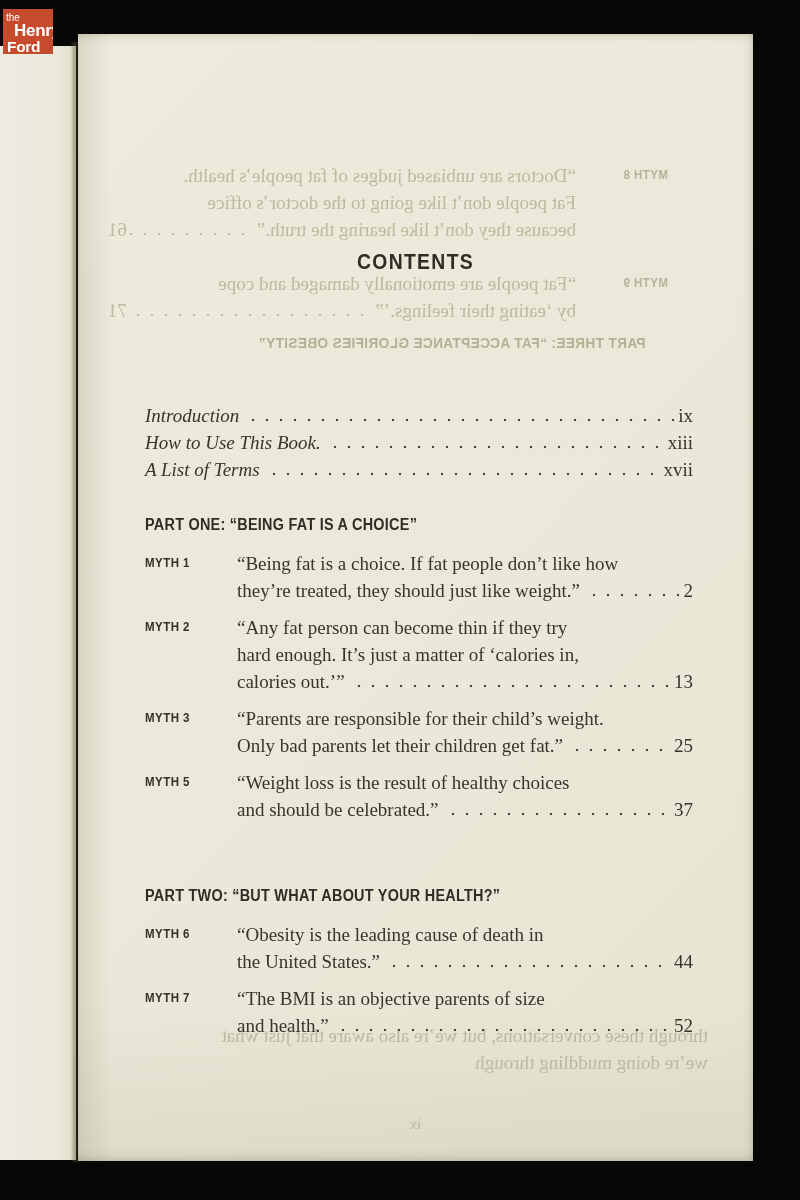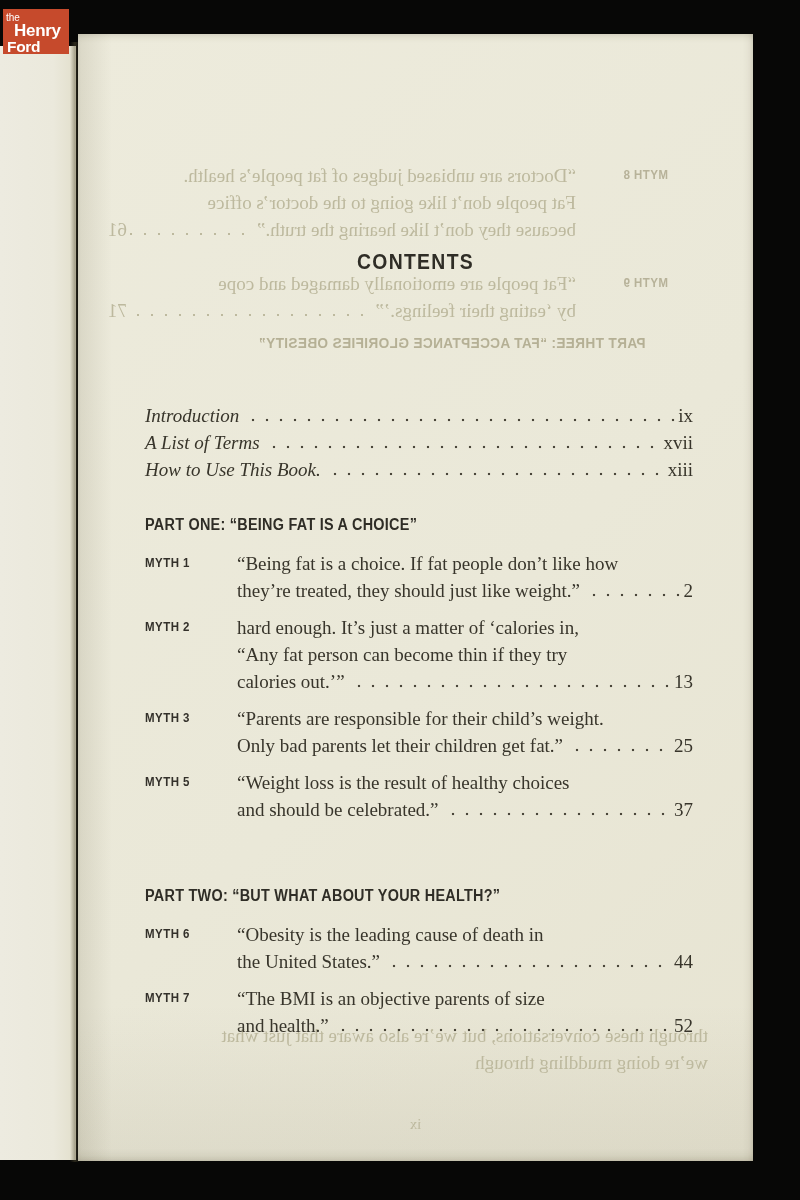--- a/index.html
+++ b/index.html
@@ -55,21 +55,21 @@
   .myth-lines{flex:1 1 auto;font-size:19px;line-height:27px;}
   .line{min-height:27px;}
   .line.last{display:flex;}
   .lt{flex:0 0 auto;}
   .leader{flex:1 1 auto;align-self:flex-end;height:10px;margin:0 3px 4px 7px;
     background-image:radial-gradient(circle,#4a463a 1.25px,rgba(0,0,0,0) 1.6px);
     background-size:14px 10px;background-repeat:repeat-x;background-position:left bottom;}
   .pg{flex:0 0 auto;font-size:19px;}
 
   
-  .logo{position:absolute;left:3px;top:9px;width:66px;height:45px;background:#c64a2c;
+  .logo{position:absolute;left:3px;top:9px;width:50px;height:45px;background:#c64a2c;
     font-family:"Liberation Sans",sans-serif;color:#ffffff;line-height:1;overflow:hidden;}
   .logo .l-the{display:block;font-size:10px;margin:4px 0 0 3px;}
   .logo .l-henry{display:block;font-weight:bold;font-size:17px;margin:-1px 0 0 11px;letter-spacing:-.3px;}
   .logo .l-ford{display:block;font-weight:bold;font-size:15.5px;margin:0 0 0 4px;letter-spacing:-.3px;}
 </style>
 </head>
 <body>
 
 <div class="stage">
 
@@ -118,51 +118,51 @@
 
     <h1 class="title">CONTENTS</h1>
 
     <div class="content front-matter" style="position:absolute;">
       <div class="fm-row">
         <span class="fm-title">Introduction</span>
         <span class="leader"></span>
         <span class="pg">ix</span>
       </div>
       <div class="fm-row">
+        <span class="fm-title">How to Use This Book.</span>
+        <span class="leader"></span>
+        <span class="pg">xiii</span>
+      </div>
+      <div class="fm-row">
         <span class="fm-title">A List of Terms</span>
         <span class="leader"></span>
         <span class="pg">xvii</span>
       </div>
-      <div class="fm-row">
-        <span class="fm-title">How to Use This Book.</span>
-        <span class="leader"></span>
-        <span class="pg">xiii</span>
-      </div>
     </div>
 
     <div class="content part-one" style="position:absolute;">
       <h2 class="part-heading">PART ONE: “BEING FAT IS A CHOICE”</h2>
 
       <div class="myth">
         <div class="myth-label">MYTH 1</div>
         <div class="myth-lines">
           <div class="line">“Being fat is a choice. If fat people don’t like how</div>
           <div class="line last">
             <span class="lt">they’re treated, they should just like weight.”</span>
             <span class="leader"></span>
             <span class="pg">2</span>
           </div>
         </div>
       </div>
 
       <div class="myth">
         <div class="myth-label">MYTH 2</div>
         <div class="myth-lines">
+          <div class="line">“Any fat person can become thin if they try</div>
           <div class="line">hard enough. It’s just a matter of ‘calories in,</div>
-          <div class="line">“Any fat person can become thin if they try</div>
           <div class="line last">
             <span class="lt">calories out.’”</span>
             <span class="leader"></span>
             <span class="pg">13</span>
           </div>
         </div>
       </div>
 
       <div class="myth">
         <div class="myth-label">MYTH 3</div>

